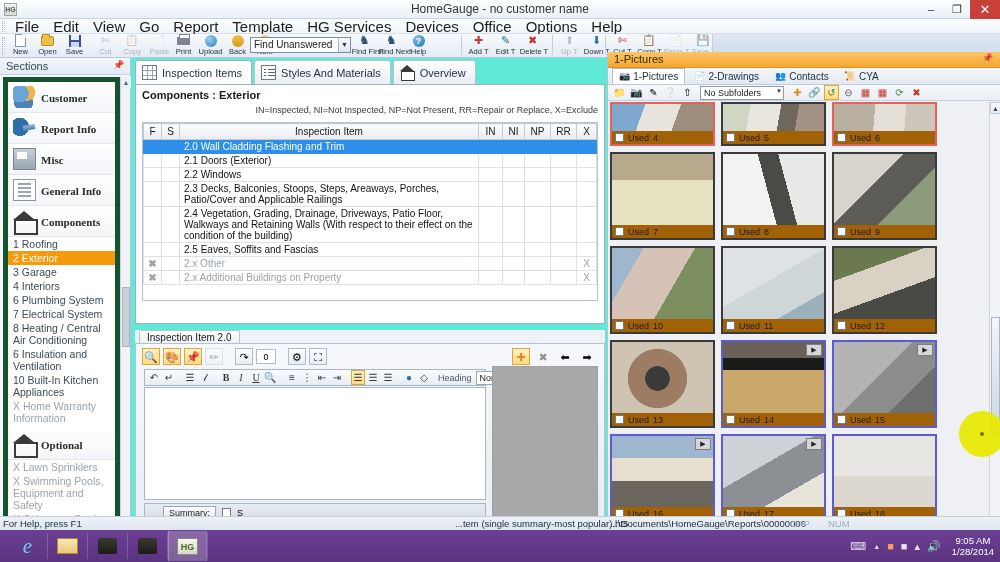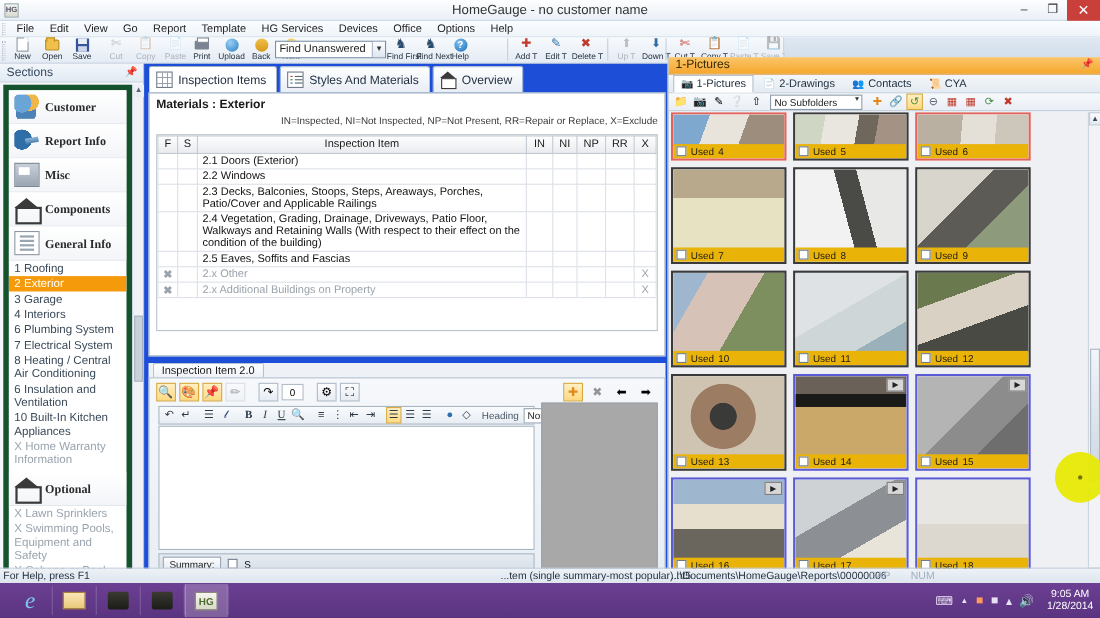--- a/index.html
+++ b/index.html
@@ -38,21 +38,21 @@
 
   
   #menubar{
     position:absolute; left:0; top:19px; width:1000px; height:15px;
     background:linear-gradient(#fbfdff,#eff4fa);
     border-bottom:1px solid #d7e1ec;
   }
   #menubar .grip{ position:absolute; left:2px; top:2px; width:3px;height:11px;
     border-left:1px dotted #aab; border-right:1px dotted #ccd;}
   #menubar ul{ list-style:none; margin:0; padding:0 0 0 8px; display:flex; }
-  #menubar li{ padding:1px 7px 2px 7px; font-size:10px; color:#1d1d1d; line-height:14px; cursor:default;}
+  #menubar li{ padding:1px 7px 2px 7px; font-size:15px; color:#1d1d1d; line-height:14px; cursor:default;}
 
   
   #toolbar{
     position:absolute; left:0; top:34px; width:1000px; height:24px;
     background:linear-gradient(#f7fafd,#e4ebf4);
     border-bottom:1px solid #b9c8da;
   }
   #toolbar .grip{position:absolute; left:2px; top:3px; width:3px;height:18px;
     border-left:1px dotted #aab; border-right:1px dotted #ccd;}
   .tgroup{ position:absolute; top:0; height:24px; display:flex; align-items:flex-start;}
@@ -137,21 +137,21 @@
     box-shadow:0 4px 0 #9aa5b2, 0 8px 0 #9aa5b2, 0 12px 0 #9aa5b2;}
   .ci-home{ }
   .ci-home:before{content:"";position:absolute;left:1px;top:9px;width:20px;height:12px;
     border:2px solid #3a3a3a;}
   .ci-home:after{content:"";position:absolute;left:0px;top:1px;width:0;height:0;
     border-left:11px solid transparent;border-right:11px solid transparent;border-bottom:9px solid #3a3a3a;}
 
   
   #center{
     position:absolute; left:131px; top:58px; right:393px; bottom:32px;
-    background:#1d4ed8;
+    background:#5eead4;
   }
   #tabstrip{ position:absolute; left:4px; top:2px; right:2px; height:24px; display:flex; gap:2px;}
   .ptab{
     height:24px; background:linear-gradient(#fdfefe,#e9eef5);
     border:1px solid #b5c2d1; border-bottom:none; border-radius:3px 3px 0 0;
     display:flex; align-items:center; gap:5px; padding:0 9px 0 6px; font-size:11px; color:#1d2d3d;
     cursor:default;
   }
   .ptab.active{ background:#fff; border-color:#9fb0c2; }
   .ptab .ti{ width:15px; height:15px; position:relative; }
@@ -225,21 +225,21 @@
   #headlbl{ font-size:9px; color:#4a5866; margin-left:6px; }
   #normalbox{ width:86px; height:14px; background:#fff; border:1px solid #9aa8b6;
     font-size:9px; padding:1px 0 0 3px; margin-left:3px; color:#1a1a1a;}
   #etextarea{
     position:absolute; left:8px; top:43px; right:118px; bottom:27px;
     background:#fff; border:1px solid #a9b6c4;
   }
   #summaryrow{
     position:absolute; left:8px; bottom:5px; right:118px; height:19px;
     background:linear-gradient(#e7ecf2,#d6dde6); border:1px solid #a9b6c4;
-    display:flex; align-items:center; padding-left:3px; gap:6px;
+    display:flex; align-items:center; padding-left:18px; gap:6px;
   }
   #sumbtn{ height:14px; padding:0 5px; background:linear-gradient(#fcfdfe,#e3e9f0);
     border:1px solid #9aa8b6; font-size:9px; line-height:13px; color:#1a1a1a;}
   .ck{ width:9px; height:9px; background:#fff; border:1px solid #6f7d8b; display:inline-block;
     vertical-align:middle;}
   #previewcol{ position:absolute; right:6px; top:22px; width:106px; bottom:5px; }
   #previewimg{ position:absolute; left:0; top:0; right:0; height:152px;
     background:#a8a8a8; border:1px solid #98a2ac;}
   #previewnav{ position:absolute; left:0; top:155px; right:0; height:16px; display:flex; gap:1px;}
   .pnb{ height:16px; border:1px solid #b0bcc9; background:linear-gradient(#fcfdfe,#e6ecf3);
@@ -279,21 +279,21 @@
   .prow{ display:flex; gap:6px; margin-bottom:6px; }
   .ptile{
     width:105px; height:44px; border:2px solid #3a3a3a; background:#fff;
     position:relative; overflow:hidden;
   }
   .ptile.red{ border-color:#e1635c; }
   .ptile.blue{ border-color:#5b5bd6; }
   .ptile .thumb{ position:absolute; left:0; top:0; right:0; height:29px; overflow:hidden;}
   .ptile .cap{ position:absolute; left:0; bottom:0; right:0; height:13px;
     font-size:9px; color:#1a1a1a; display:flex; align-items:center; gap:4px; padding-left:3px;
-    background:#eab308;}
+    background:#a16207;}
   .ptile .vid{ position:absolute; right:2px; top:2px; width:16px; height:12px;
     background:#d7d7d7; border:1px solid #7d7d7d;
     display:flex; align-items:center; justify-content:center; font-size:7px; color:#222;}
   .ptile.tall{ height:88px; }
   .ptile.tall .thumb{ height:73px; }
   #picvscroll{ position:absolute; right:0; top:50px; width:11px; bottom:2px;
     background:#f1f3f6; border-left:1px solid #ccd4de;}
   #picvscroll .ar{ position:absolute; left:0; width:11px; height:12px;
     font-size:7px; text-align:center; line-height:12px; color:#3c4a5c;
     background:linear-gradient(#fbfcfe,#e3e9f1); border:1px solid #c2ccd8;}
@@ -491,26 +491,26 @@
       </div>
       <div class="sec-cat">
         <span class="cico ci-report"></span>
         <span class="ctxt">Report Info</span>
       </div>
       <div class="sec-cat">
         <span class="cico ci-misc"></span>
         <span class="ctxt">Misc</span>
       </div>
       <div class="sec-cat">
+        <span class="cico ci-gen"></span>
+        <span class="ctxt">General Info</span>
+      </div>
+      <div class="sec-cat">
         <span class="cico ci-home"></span>
         <span class="ctxt">Components</span>
-      </div>
-      <div class="sec-cat">
-        <span class="cico ci-gen"></span>
-        <span class="ctxt">General Info</span>
       </div>
       <div class="sec-item">1 Roofing</div>
       <div class="sec-item sel">2 Exterior</div>
       <div class="sec-item">3 Garage</div>
       <div class="sec-item">4 Interiors</div>
       <div class="sec-item">6 Plumbing System</div>
       <div class="sec-item">7 Electrical System</div>
       <div class="sec-item">8 Heating / Central Air Conditioning</div>
       <div class="sec-item">6 Insulation and Ventilation</div>
       <div class="sec-item">10 Built-In Kitchen Appliances</div>
@@ -540,37 +540,47 @@
         <span class="ti ti-list"></span>
         <span>Styles And Materials</span>
       </div>
       <div class="ptab">
         <span class="ti ti-house"></span>
         <span>Overview</span>
       </div>
     </div>
 
   <div id="itemspane">
-    <div class="cap">Materials : Exterior</div>
+    <div class="cap">Components : Exterior</div>
     <div class="leg">IN=Inspected, NI=Not Inspected, NP=Not Present, RR=Repair or Replace, X=Exclude</div>
     <div id="grid">
       <table class="ig">
         <thead>
             <tr id="ig-head">
               <th style="width: 18px;">F</th>
               <th style="width: 18px;">S</th>
               <th style="width: auto;">Inspection Item</th>
               <th style="width: 24px;">IN</th>
               <th style="width: 22px;">NI</th>
               <th style="width: 26px;">NP</th>
               <th style="width: 26px;">RR</th>
               <th style="width: 20px;">X</th>
             </tr>
           </thead>
         <tbody id="ig-body">
+            <tr class="sel ">
+              <td class="c"></td>
+              <td class="c"></td>
+              <td>2.0 Wall Cladding Flashing and Trim</td>
+              <td class="c"></td>
+              <td class="c"></td>
+              <td class="c"></td>
+              <td class="c"></td>
+              <td class="c"></td>
+            </tr>
             <tr class="">
               <td class="c"></td>
               <td class="c"></td>
               <td>2.1 Doors (Exterior)</td>
               <td class="c"></td>
               <td class="c"></td>
               <td class="c"></td>
               <td class="c"></td>
               <td class="c"></td>
             </tr>

